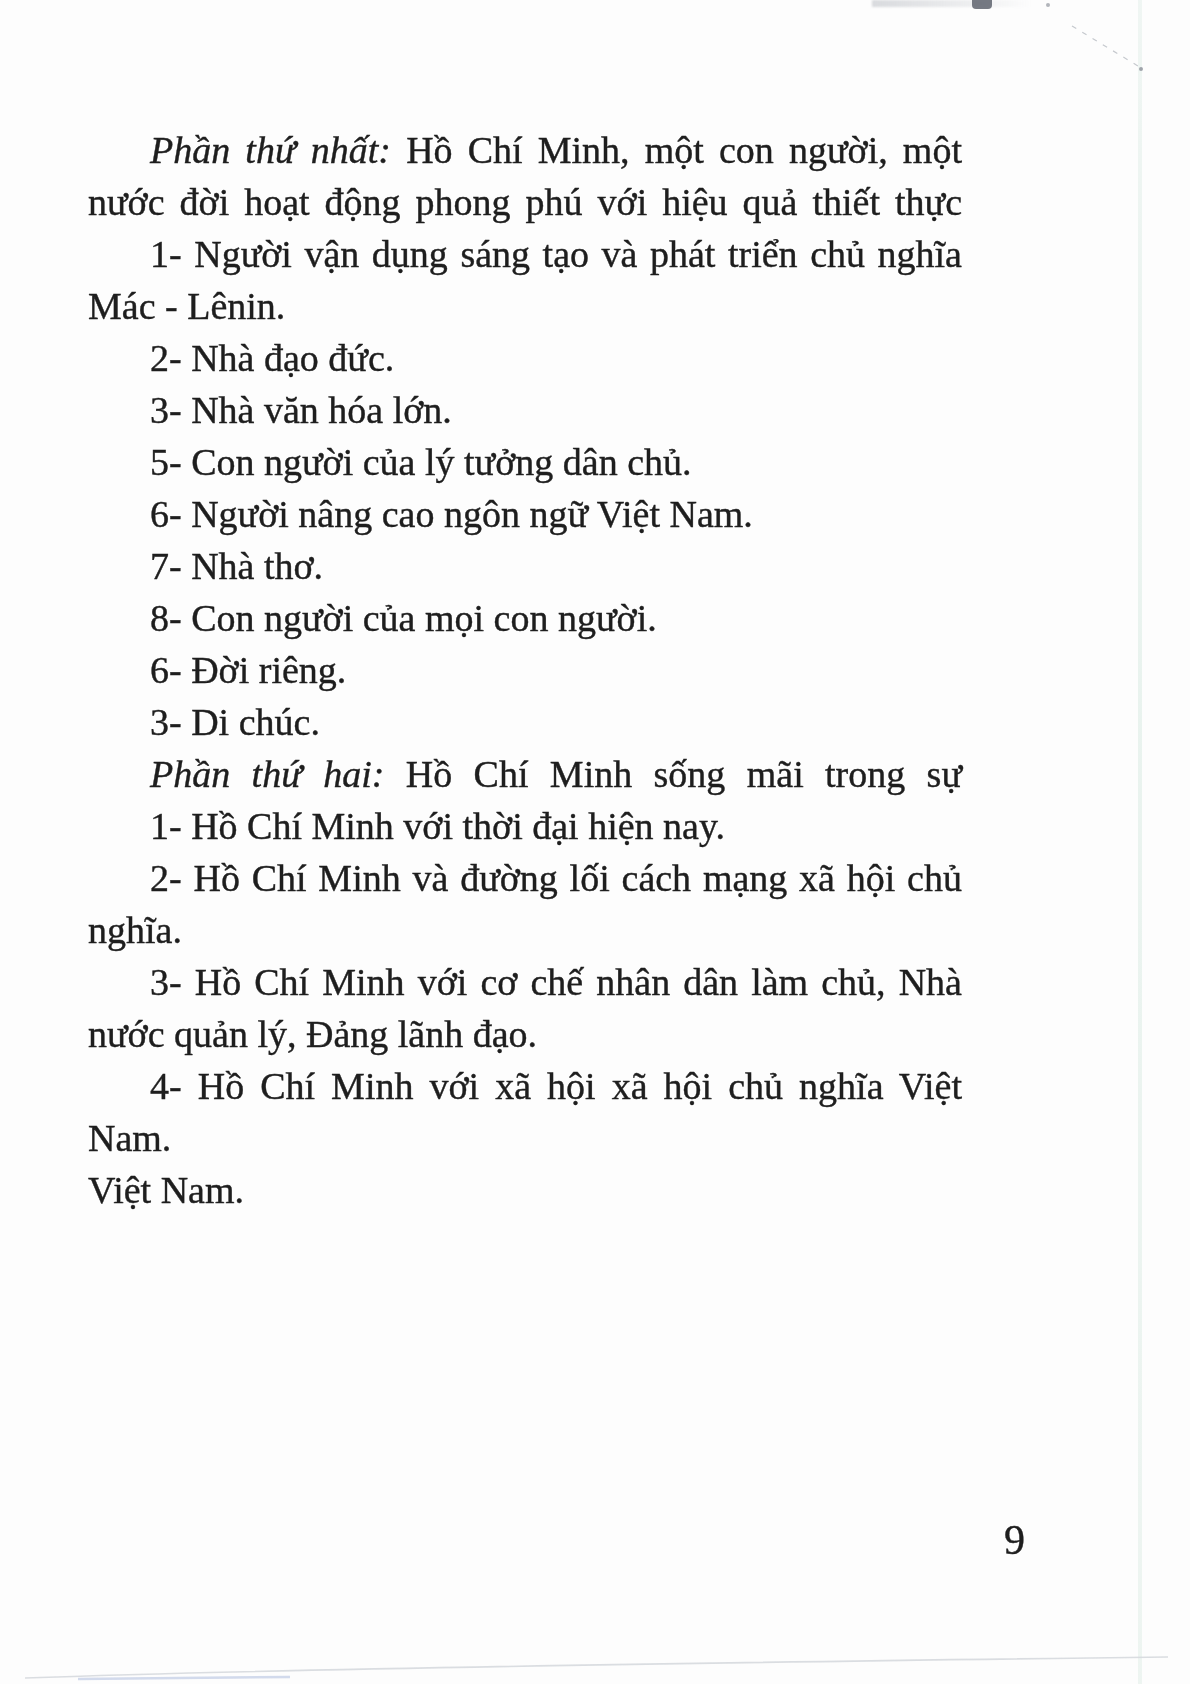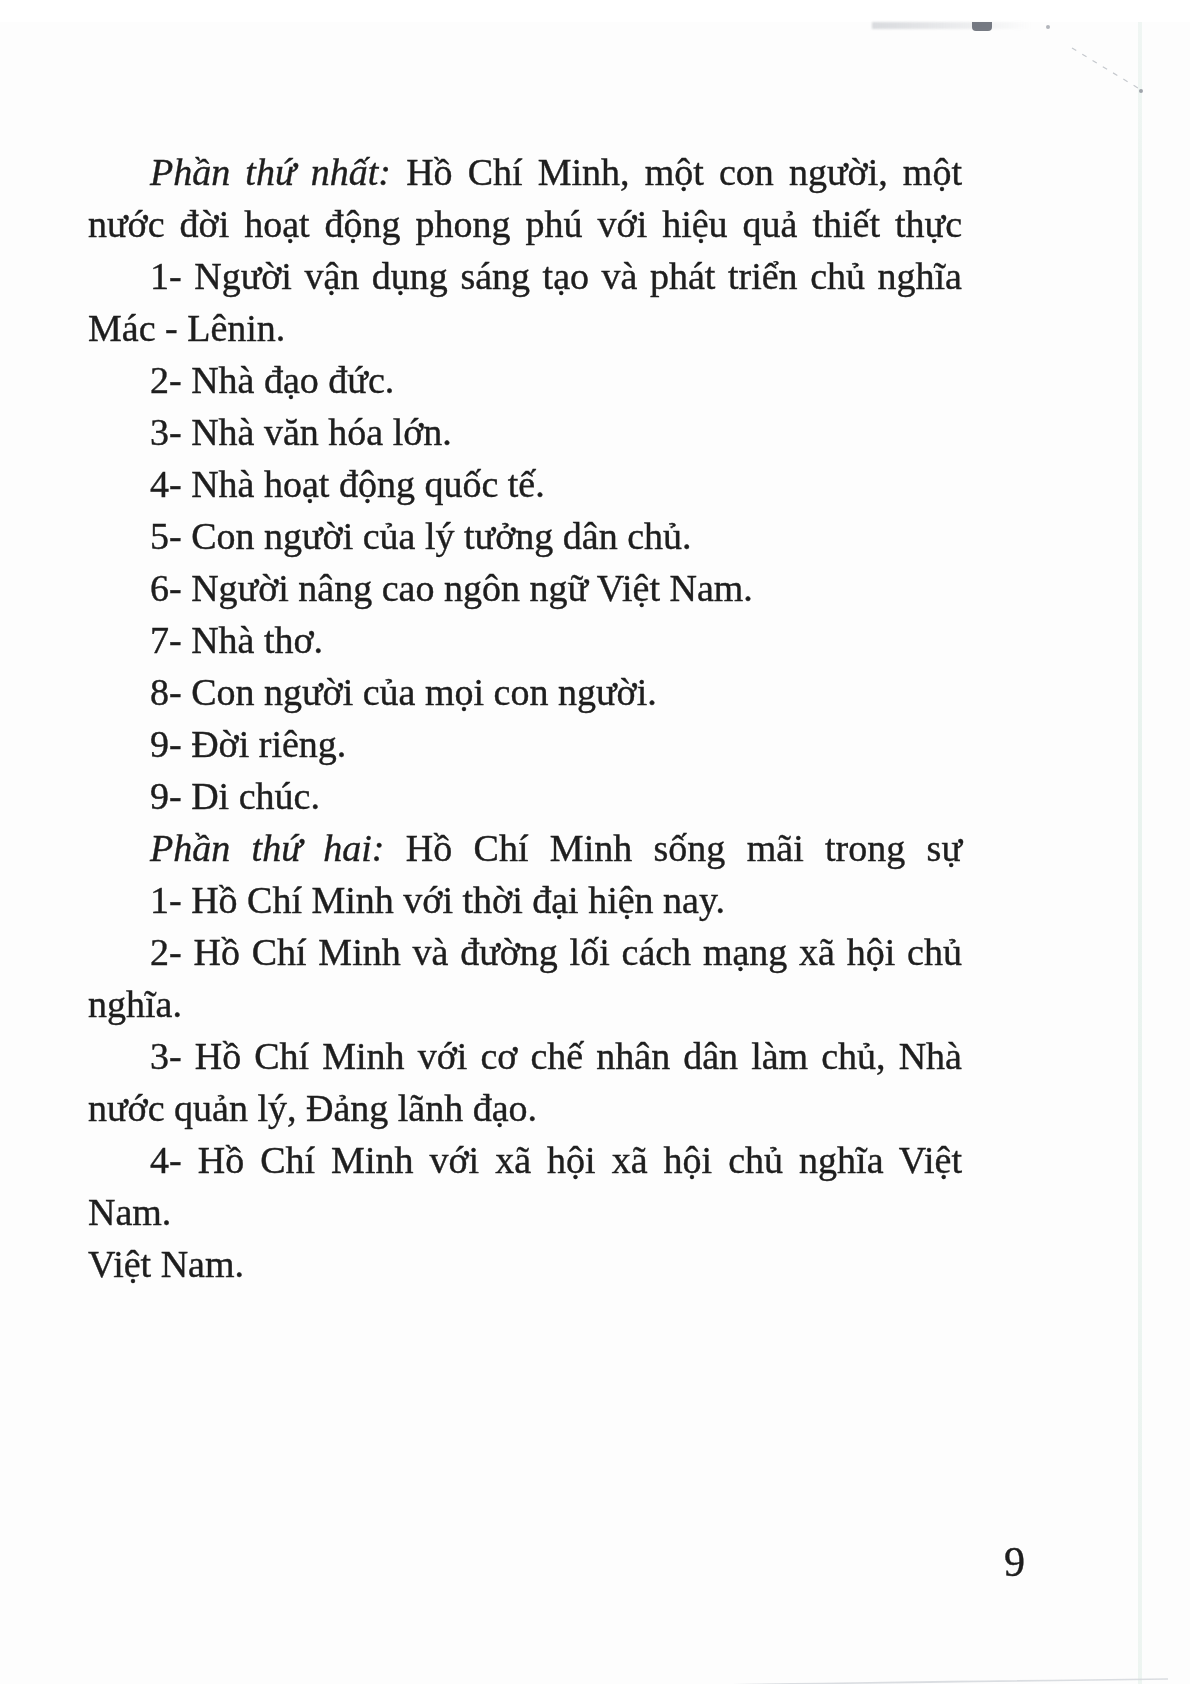--- a/index.html
+++ b/index.html
@@ -4,21 +4,21 @@
 <style>
   :root { --ink:#1e1e1e; --paper:#fdfdfd; }
   * { box-sizing: border-box; }
   html,body { margin:0; padding:0; }
   body {
     width:1190px; height:1684px; position:relative; overflow:hidden;
     background:#ffffff;
     font-family:"Liberation Serif","DejaVu Serif",serif;
   }
   .page {
-    position:absolute; inset:0; background:var(--paper);margin-top:22px;
+    position:absolute; inset:0; background:var(--paper);
   }
   .text-block {
     position:absolute; left:88px; top:124px; width:874px;
     color:var(--ink); font-size:38px; line-height:52px;
     -webkit-text-stroke:0.4px currentColor;
   }
   .line { text-align:justify; text-align-last:left; }
   .line.justify { text-align-last:justify; }
   .line.indent { padding-left:62px; }
   .lead { font-style:italic; }
@@ -65,27 +65,26 @@
     <path d="M 78 1679 L 290 1677" stroke="#c3cde6" stroke-width="2.5" fill="none" opacity="0.75"></path>
   </svg>
 
   <div class="text-block">
       <div class="line indent justify"><span class="lead">Phần thứ nhất:</span> <span>Hồ Chí Minh, một con người, một</span></div>
       <div class="line justify"><span>nước đời hoạt động phong phú với hiệu quả thiết thực</span></div>
       <div class="line indent justify"><span>1- Người vận dụng sáng tạo và phát triển chủ nghĩa</span></div>
       <div class="line"><span>Mác - Lênin.</span></div>
       <div class="line indent"><span>2- Nhà đạo đức.</span></div>
       <div class="line indent"><span>3- Nhà văn hóa lớn.</span></div>
-      <div class="line indent"><span>4- Nhà hoạt động quốc tế.</span></div>
       <div class="line indent"><span>5- Con người của lý tưởng dân chủ.</span></div>
       <div class="line indent"><span>6- Người nâng cao ngôn ngữ Việt Nam.</span></div>
       <div class="line indent"><span>7- Nhà thơ.</span></div>
       <div class="line indent"><span>8- Con người của mọi con người.</span></div>
-      <div class="line indent"><span>9- Đời riêng.</span></div>
-      <div class="line indent"><span>9- Di chúc.</span></div>
+      <div class="line indent"><span>6- Đời riêng.</span></div>
+      <div class="line indent"><span>3- Di chúc.</span></div>
       <div class="line indent justify"><span class="lead">Phần thứ hai:</span> <span>Hồ Chí Minh sống mãi trong sự</span></div>
       <div class="line indent"><span>1- Hồ Chí Minh với thời đại hiện nay.</span></div>
       <div class="line indent justify"><span>2- Hồ Chí Minh và đường lối cách mạng xã hội chủ</span></div>
       <div class="line"><span>nghĩa.</span></div>
       <div class="line indent justify"><span>3- Hồ Chí Minh với cơ chế nhân dân làm chủ, Nhà</span></div>
       <div class="line"><span>nước quản lý, Đảng lãnh đạo.</span></div>
       <div class="line indent justify"><span>4- Hồ Chí Minh với xã hội xã hội chủ nghĩa Việt</span></div>
       <div class="line"><span>Nam.</span></div>
       <div class="line"><span>Việt Nam.</span></div>
     </div>

